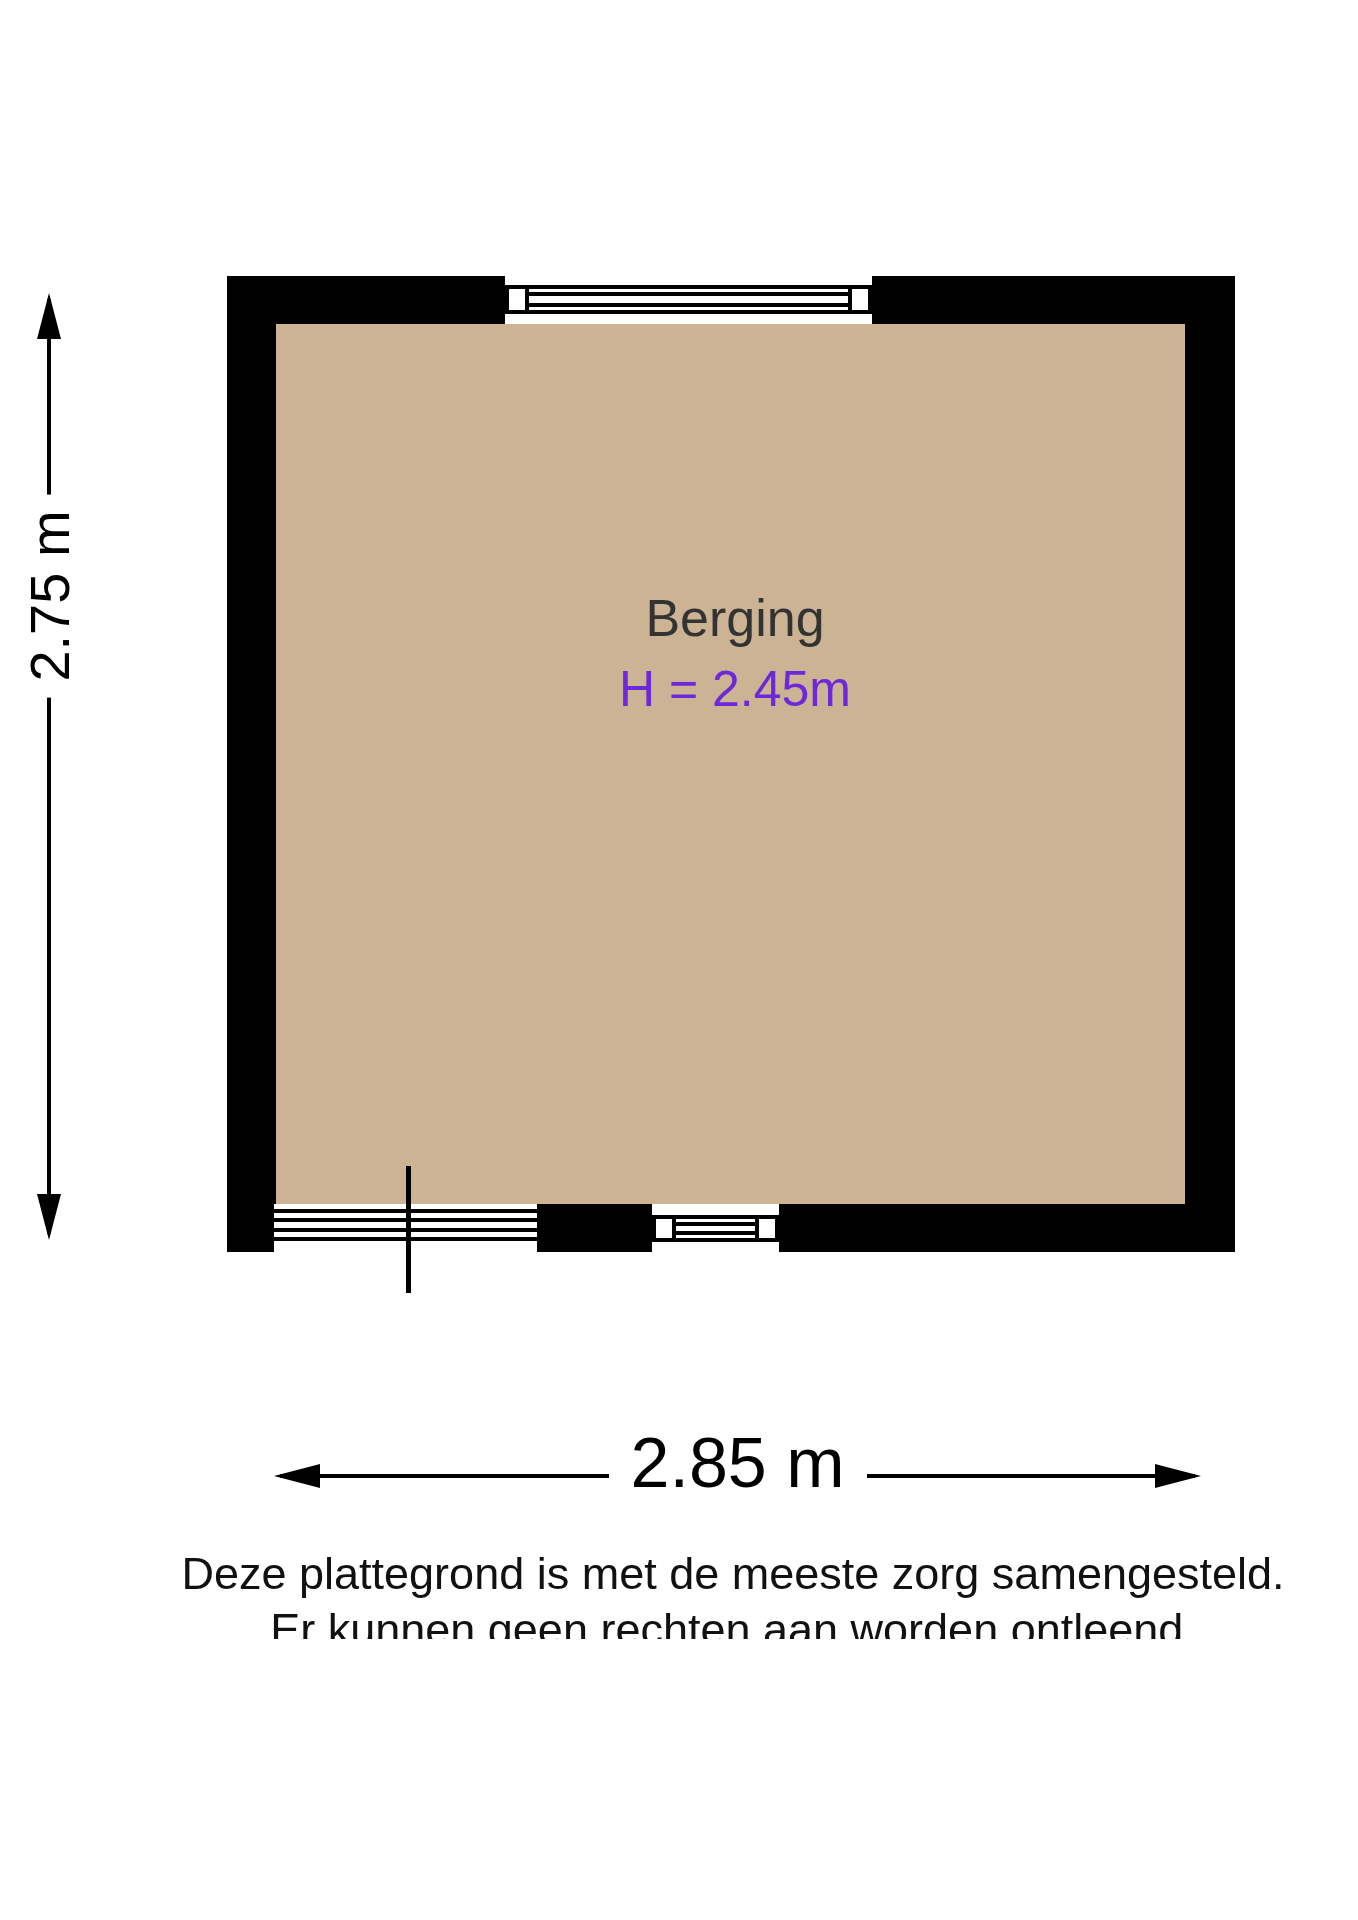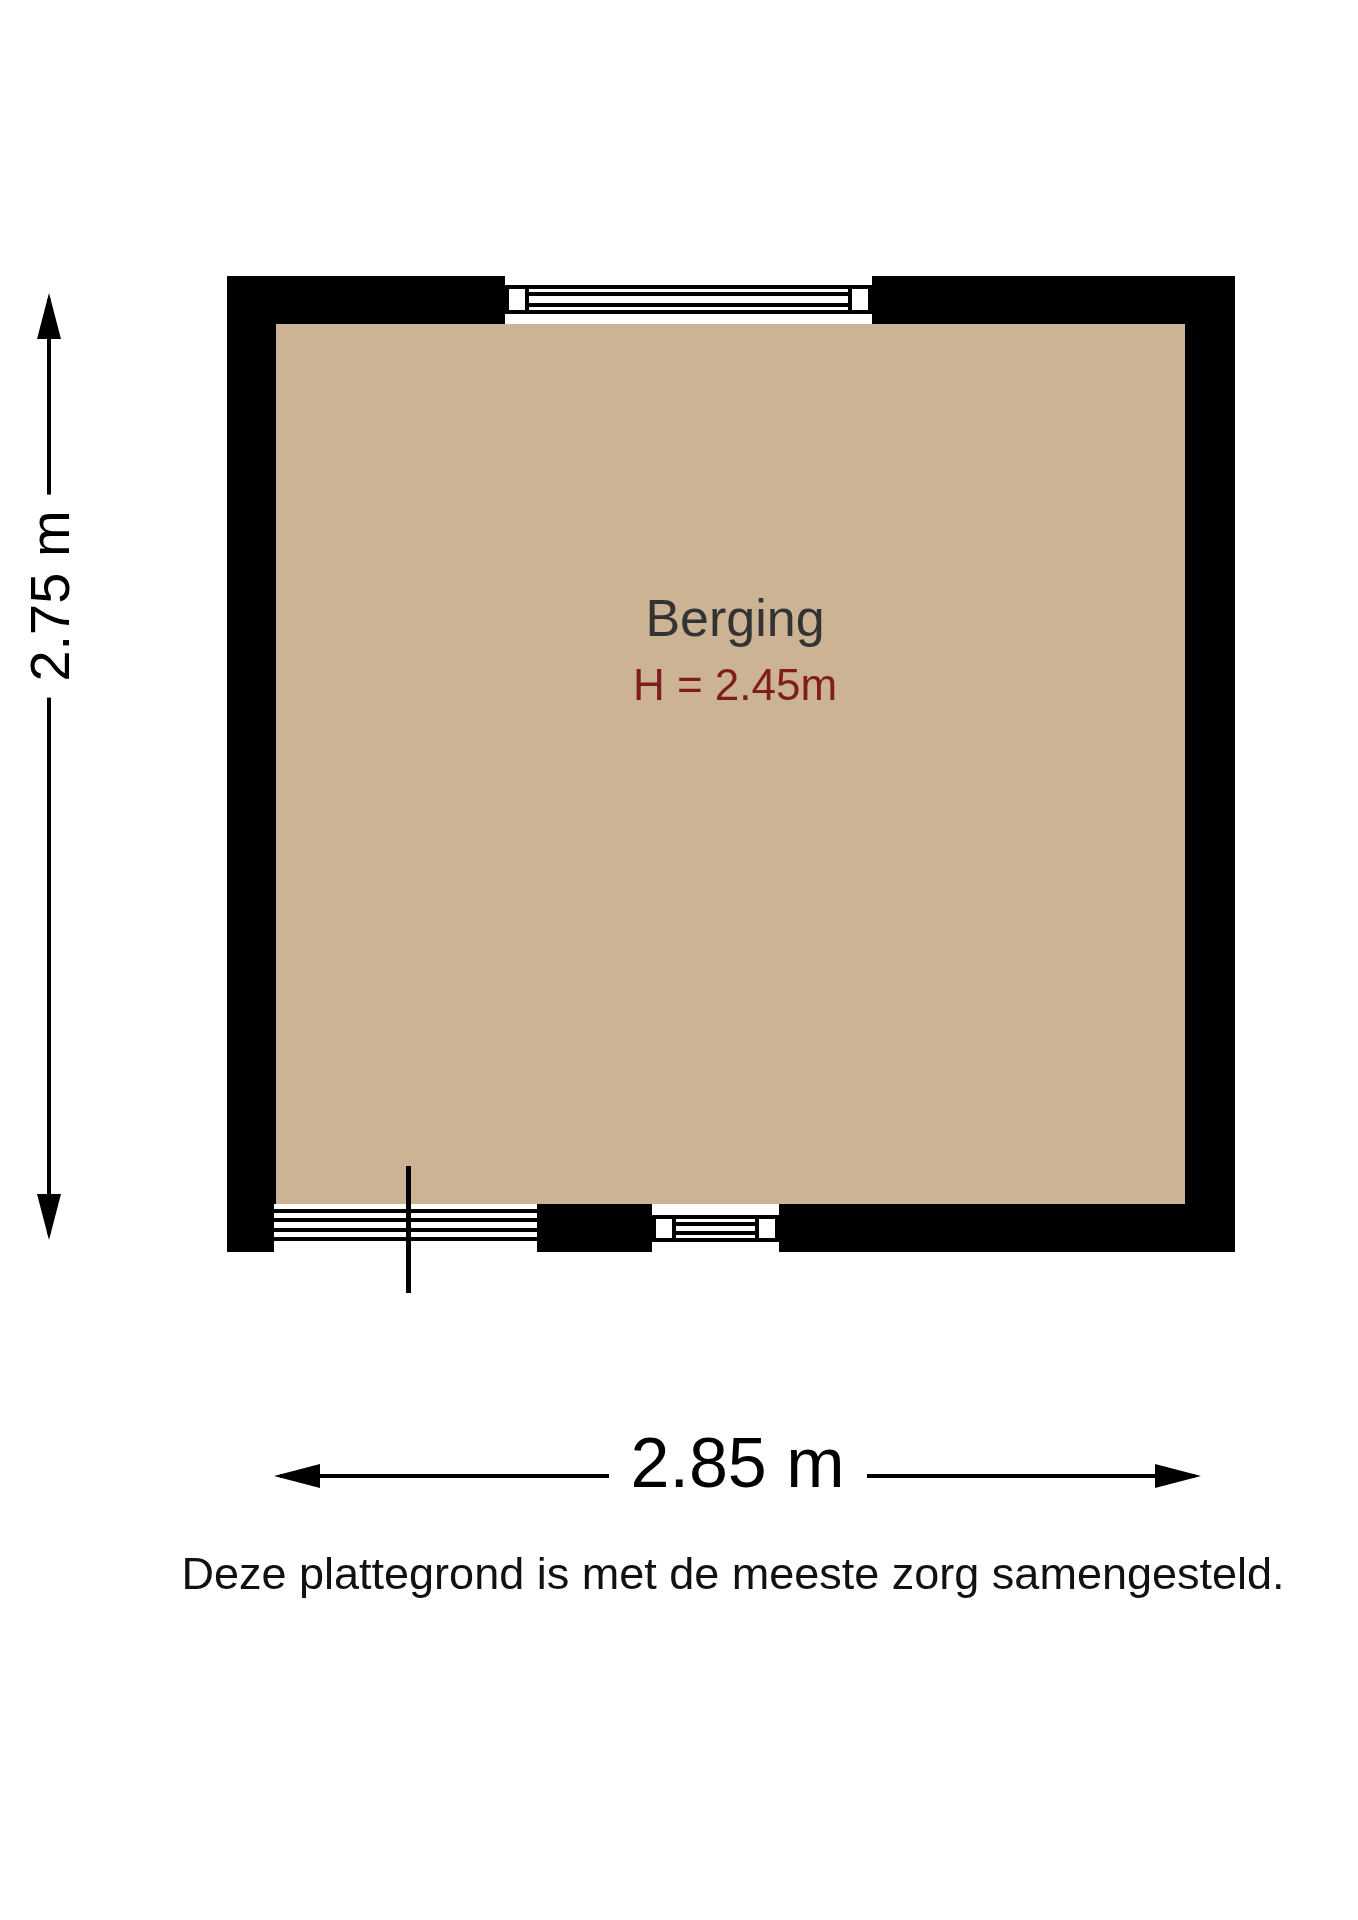--- a/index.html
+++ b/index.html
@@ -32,21 +32,21 @@
   .lineband .hline:nth-child(1){top:5px;}
   .lineband .hline:nth-child(2){top:14px;}
   .lineband .hline:nth-child(3){top:24px;}
   .lineband .hline:nth-child(4){top:33px;}
   
   .divider-line{position:absolute;left:406px;top:1166px;width:5px;height:127px;background:#000;}
   
   .room-label{position:absolute;left:735px;top:588px;transform:translateX(-50%);
     font-size:52px;color:#333333;white-space:nowrap;}
   .room-height{position:absolute;left:735px;top:660px;transform:translateX(-50%);
-    font-size:44px;color:#7f1d1d;white-space:nowrap;text-align:center;}
+    font-size:50px;color:#6d28d9;white-space:nowrap;text-align:center;}
   
   .vdim{position:absolute;left:36px;top:293px;width:26px;height:947px;}
   .vdim .line{position:absolute;left:11px;top:6px;bottom:6px;width:4px;background:#000;}
   .vdim .head{position:absolute;left:1px;width:0;height:0;
     border-left:12px solid transparent;border-right:12px solid transparent;}
   .vdim .head.up{top:0;border-bottom:46px solid #000;}
   .vdim .head.down{bottom:0;border-top:46px solid #000;}
   .vdim .label{position:absolute;left:50%;top:303px;transform:translate(-50%,-50%) rotate(-90deg);
     background:#ffffff;padding:12px 16px;font-size:56px;color:#000;white-space:nowrap;}
   .hdim{position:absolute;left:274px;top:1425px;width:927px;height:104px;}
@@ -109,15 +109,16 @@
 
   <div class="hdim">
     <div class="line"></div>
     <div class="head left"></div>
     <div class="head right"></div>
     <div class="label">2.85 m</div>
   </div>
 
   <div class="disclaimer">
     <div>Deze plattegrond is met de meeste zorg samengesteld.</div>
+    <div>Er kunnen geen rechten aan worden ontleend.</div>
   </div>
 
 </div>
 
 </body></html>

